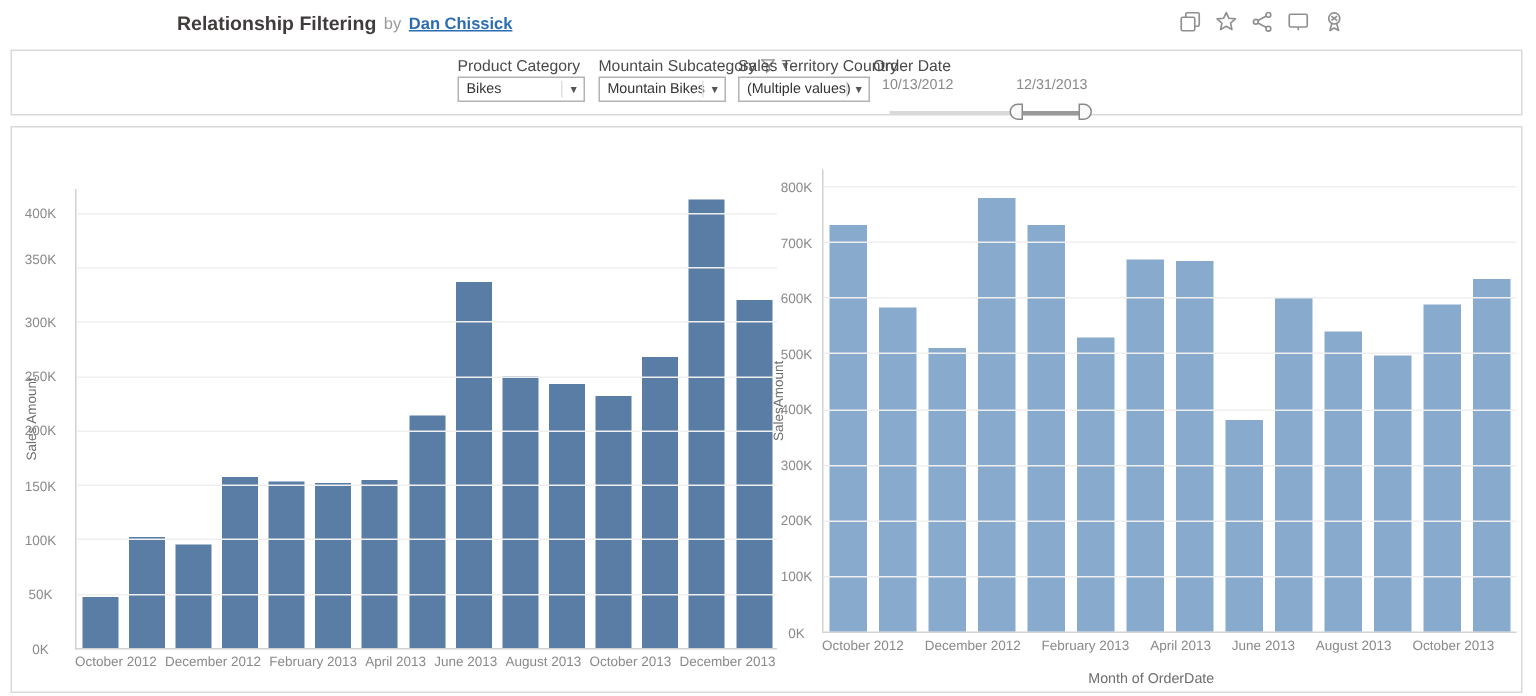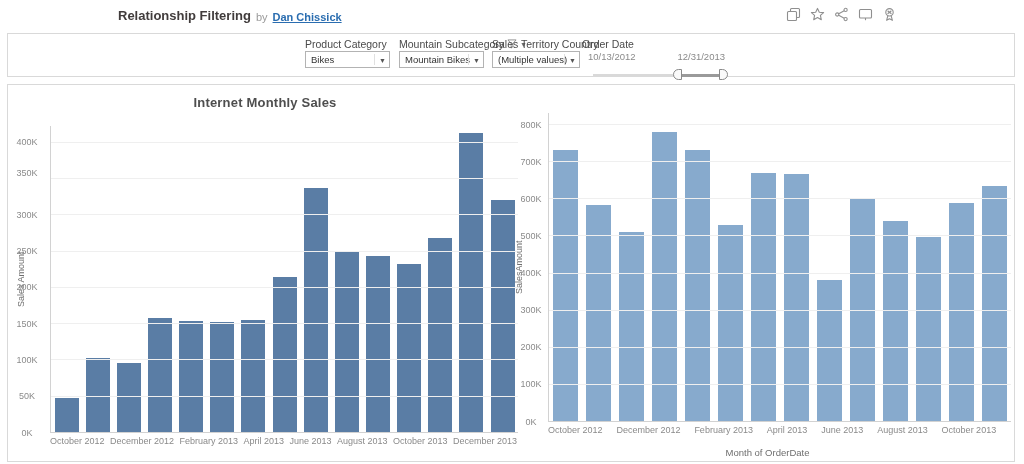--- a/index.html
+++ b/index.html
@@ -1,19 +1,19 @@
 <!DOCTYPE html>
 <html><head>
 <meta charset="utf-8">
 <style>
   html,body{margin:0;padding:0;width:1024px;height:464px;background:#fff;overflow:hidden;
     font-family:"Liberation Sans",sans-serif;-webkit-font-smoothing:antialiased;}
   
   #header{position:absolute;left:0;top:0;width:1024px;height:32px;background:#fff;}
-  #titlebar{position:absolute;left:118px;top:8px;display:flex;align-items:flex-end;gap:5px;}
+  #titlebar{position:absolute;left:118px;top:8px;display:flex;align-items:center;gap:5px;}
   #viz-title{font-size:13px;font-weight:bold;color:#413c3c;}
   #byline{font-size:11px;color:#9a9a9a;}
   #author-link{font-size:11px;font-weight:bold;color:#2a6db0;text-decoration:underline;cursor:pointer;}
   #toolbar{position:absolute;left:786px;top:7px;display:flex;gap:9px;}
   .tb-icon{width:15px;height:15px;cursor:pointer;}
   .tb-icon svg{display:block;}
   
   #filter-panel{position:absolute;left:7px;top:33px;width:1008px;height:44px;background:#fff;
     border:1px solid #d9d9d9;box-sizing:border-box;}
   .fgroup{position:absolute;top:4px;}
@@ -145,21 +145,20 @@
       <div class="track-light" style="left:0;width:85px;"></div>
       <div class="track-dark" style="left:85px;width:46px;"></div>
       <div class="handle left" style="left:80px;"></div>
       <div class="handle right" style="left:126px;"></div>
     </div>
   </div>
 </div>
 
 <div id="chart-panel">
   <div class="chart" style="left:2px;width:510px;">
-    <div class="chart-title">Internet Monthly Sales</div>
     <div class="axis-title-y" style="left: 6px; top: 41px; height: 306px;">Sales Amount</div>
     <div class="plot" style="left:40px;top:41px;width:467px;height:306px;">
         <div class="gridline" style="top: 269.744px;"></div>
         <div class="gridline" style="top: 233.488px;"></div>
         <div class="gridline" style="top: 197.232px;"></div>
         <div class="gridline" style="top: 160.976px;"></div>
         <div class="gridline" style="top: 124.72px;"></div>
         <div class="gridline" style="top: 88.4645px;"></div>
         <div class="gridline" style="top: 52.2085px;"></div>
         <div class="gridline" style="top: 15.9526px;"></div>

